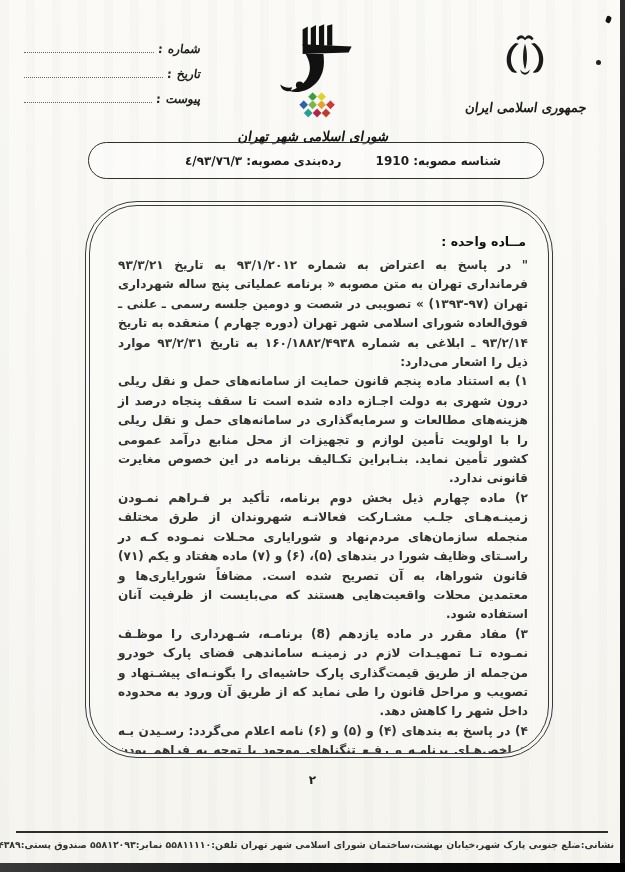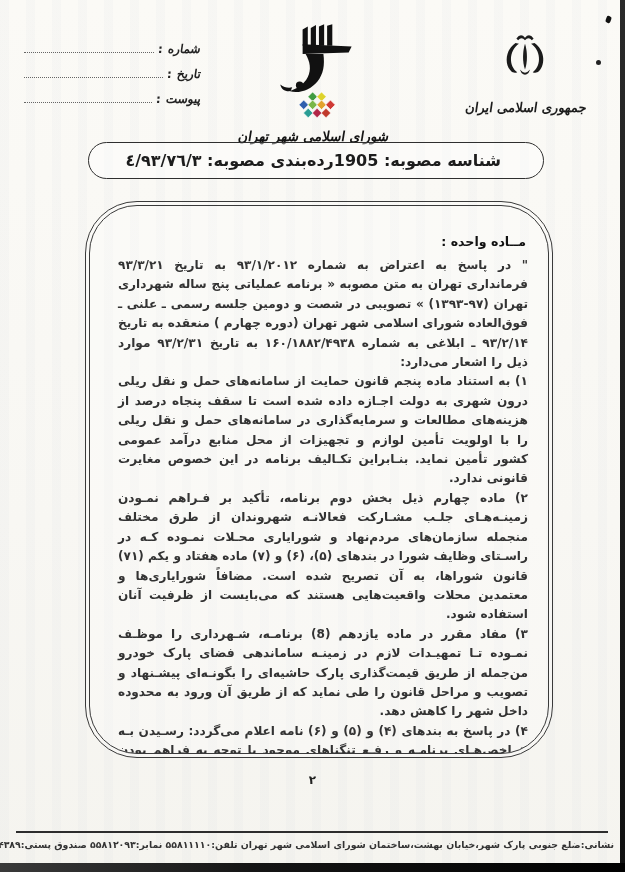--- a/index.html
+++ b/index.html
@@ -35,21 +35,21 @@
   .field-dots{flex:1;border-bottom:1.6px dotted #666;margin:0 4px 3px 0;height:10px;}
 
   
   .idbar{
     position:absolute;top:142px;left:88px;width:456px;height:37px;
     border:1.6px solid #2f2f2f;border-radius:19px;
     display:flex;align-items:center;direction:rtl;
     padding:0 42px 0 96px;box-sizing:border-box;
     justify-content:space-between;background:rgba(255,255,255,0.4);
   }
-  .idbar span{font-size:16px;font-weight:bold;color:#1d1d1d;white-space:nowrap;}
+  .idbar span{font-size:12px;font-weight:bold;color:#1d1d1d;white-space:nowrap;}
 
   
   .mainbox-outer{
     position:absolute;top:201px;left:85px;width:468px;height:557px;
     border:1.4px solid #3a3a3a;border-radius:52px;box-sizing:border-box;
     background:rgba(255,255,255,0.25);
   }
   .mainbox-inner{
     position:absolute;inset:3px;border:1px solid #3a3a3a;border-radius:48px;
     box-sizing:border-box;padding:28px 20px 10px 28px;direction:rtl;overflow:hidden;
@@ -140,21 +140,21 @@
         <span class="field-dots"></span>
       </div>
       <div class="field-row">
         <span class="field-label">پیوست :</span>
         <span class="field-dots"></span>
       </div>
     </div>
   </div>
 
   <div class="idbar">
-    <span>شناسه مصوبه: 1905</span>
+    <span>شناسه مصوبه: 1910</span>
     <span>رده‌بندی مصوبه: ٤/٩٣/٧٦/٣</span>
   </div>
 
   <div class="mainbox-outer">
     <div class="mainbox-inner">
       <p class="body-heading">مــاده واحده :</p>
       <p class="body-par">" در پاسخ به اعتراض به شماره ۹۳/۱/۲۰۱۲ به تاریخ ۹۳/۳/۲۱ فرمانداری تهران به متن مصوبه « برنامه عملیاتی پنج ساله شهرداری تهران (۹۷-۱۳۹۳) » تصویبی در شصت و دومین جلسه رسمی ـ علنی ـ فوق‌العاده شورای اسلامی شهر تهران (دوره چهارم ) منعقده به تاریخ ۹۳/۲/۱۴ ـ ابلاغی به شماره ۱۶۰/۱۸۸۲/۴۹۳۸ به تاریخ ۹۳/۲/۳۱ موارد ذیل را اشعار می‌دارد:</p>
       <p class="body-par">۱) به استناد ماده پنجم قانون حمایت از سامانه‌های حمل و نقل ریلی درون شهری به دولت اجـازه داده شده است تا سقف پنجاه درصد از هزینه‌های مطالعات و سرمایه‌گذاری در سامانه‌های حمل و نقل ریلی را با اولویت تأمین لوازم و تجهیزات از محل منابع درآمد عمومی کشور تأمین نماید. بنـابراین تکـالیف برنامه در این خصوص مغایرت قانونی ندارد.</p>
       <p class="body-par">۲) ماده چهارم ذیل بخش دوم برنامه، تأکید بر فـراهم نمـودن زمینـه‌هـای جلـب مشـارکت فعالانـه شهروندان از طرق مختلف منجمله سازمان‌های مردم‌نهاد و شورایاری محـلات نمـوده کـه در راسـتای وظایف شورا در بندهای (۵)، (۶) و (۷) ماده هفتاد و یکم (۷۱) قانون شوراها، به آن تصریح شده است. مضافاً شورایاری‌ها و معتمدین محلات واقعیت‌هایی هستند که می‌بایست از ظرفیت آنان استفاده شود.</p>
       <p class="body-par">۳) مفاد مقرر در ماده یازدهم (8) برنامـه، شـهرداری را موظـف نمـوده تـا تمهیـدات لازم در زمینـه ساماندهی فضای پارک خودرو من‌جمله از طریق قیمت‌گذاری پارک حاشیه‌ای را بگونـه‌ای پیشـنهاد و تصویب و مراحل قانون را طی نماید که از طریق آن ورود به محدوده داخل شهر را کاهش دهد.</p>

